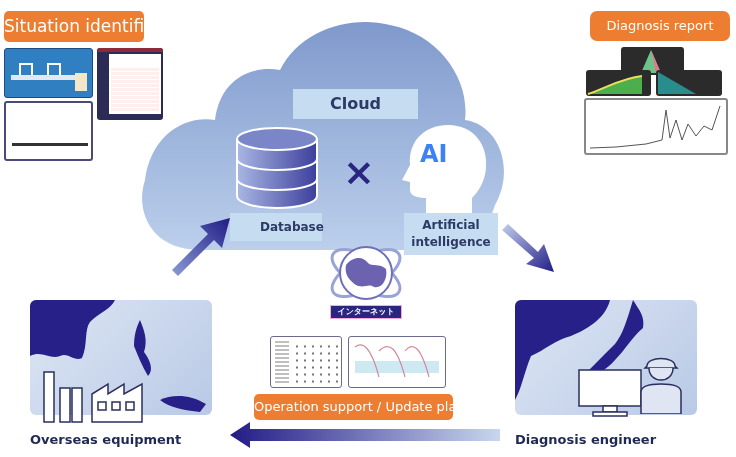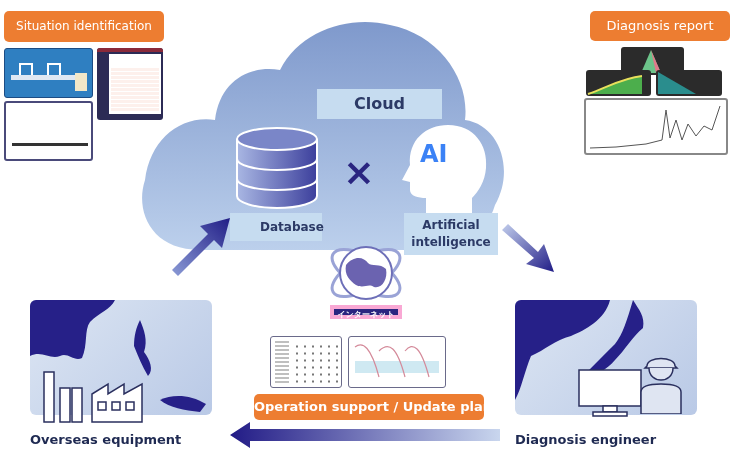--- a/index.html
+++ b/index.html
@@ -21,38 +21,38 @@
     position: absolute; color: #1f2a52; font-weight: bold; font-size: 13px;
     font-family: "DejaVu Sans", sans-serif; text-align: left; white-space: nowrap;
   }
   .panel {
     position: absolute; border-radius: 6px; overflow: hidden;
     background: linear-gradient(135deg, #dde6f3 0%, #b9c9e6 100%);
   }
   .thumb { position: absolute; border-radius: 3px; overflow: hidden; }
   .ja-badge {
     position: absolute; background: #2a2580; color: #ffffff; font-size: 8px;
-    font-weight: bold; text-align: center; line-height: 12px; border: 4px solid #f9a8d4;
+    font-weight: bold; text-align: center; line-height: 12px; border: 1px solid #f9a8d4;
     font-family: "DejaVu Sans", sans-serif;
   }
 </style>
 </head>
 <body>
 
 <svg class="abs" style="left:130px;top:10px;" width="380" height="260" viewBox="0 0 380 260">
   <defs>
     <linearGradient id="cg" x1="0" y1="0" x2="0" y2="1">
       <stop offset="0" stop-color="#7f99cc"></stop>
       <stop offset="1" stop-color="#bcd0ec"></stop>
     </linearGradient>
   </defs>
   <path d="M70 240 C20 240 5 200 15 170 C20 130 50 105 85 110 C90 70 120 55 150 60 C170 20 220 5 260 15 C310 25 340 70 335 110 C370 115 385 160 365 195 C355 230 320 245 290 240 Z" fill="url(#cg)"></path>
 </svg>
 
-<div class="light-label" style="left:293px;top:89px;width:125px;height:30px;line-height:30px;font-size:16px;margin-left:24px;">Cloud</div>
+<div class="light-label" style="left:293px;top:89px;width:125px;height:30px;line-height:30px;font-size:16px;">Cloud</div>
 
 <svg class="abs" style="left:234px;top:125px;" width="86" height="85" viewBox="0 0 86 85">
   <defs>
     <linearGradient id="dbg" x1="0" y1="0" x2="1" y2="0">
       <stop offset="0" stop-color="#a9b7e3"></stop>
       <stop offset="1" stop-color="#3c3f9c"></stop>
     </linearGradient>
   </defs>
   <path d="M3 14 L3 71 A40 12 0 0 0 83 71 L83 14" fill="url(#dbg)" stroke="#ffffff" stroke-width="2"></path>
   <ellipse cx="43" cy="14" rx="40" ry="11" fill="#7a86c8" stroke="#ffffff" stroke-width="2"></ellipse>
@@ -92,38 +92,38 @@
 </svg>
 
 <svg class="abs" style="left:326px;top:237px;" width="80" height="72" viewBox="0 0 80 72">
   <ellipse cx="40" cy="36" rx="38" ry="16" fill="none" stroke="#9aa3d6" stroke-width="3" transform="rotate(-30 40 36)"></ellipse>
   <ellipse cx="40" cy="36" rx="38" ry="16" fill="none" stroke="#9aa3d6" stroke-width="3" transform="rotate(30 40 36)"></ellipse>
   <circle cx="40" cy="36" r="26" fill="#ffffff" stroke="#6d6fb8" stroke-width="2"></circle>
   <path d="M20 28 C28 18 38 20 42 26 C46 30 54 26 60 32 C62 42 56 52 48 50 C42 46 38 52 30 48 C24 44 18 38 20 28 Z" fill="#6b63b0"></path>
 </svg>
 <div class="ja-badge" style="left:330px;top:305px;width:72px;height:14px;">インターネット</div>
 
-<div class="orange-label" style="left:4px;top:11px;width:160px;height:31px;line-height:31px;font-size:12px;">Situation identification</div>
+<div class="orange-label" style="left:4px;top:11px;width:140px;height:31px;line-height:31px;font-size:17px;">Situation identification</div>
 
 <div class="thumb" style="left:4px;top:48px;width:89px;height:50px;background:#2f7fc1;border:1px solid #1c4c84;">
   <div class="abs" style="left:6px;top:26px;width:76px;height:5px;background:#dfe8f3;"></div>
   <div class="abs" style="left:14px;top:14px;width:14px;height:12px;border:2px solid #fff;border-bottom:none;"></div>
   <div class="abs" style="left:42px;top:14px;width:14px;height:12px;border:2px solid #fff;border-bottom:none;"></div>
   <div class="abs" style="left:70px;top:24px;width:12px;height:18px;background:#f2e7c8;"></div>
 </div>
 <div class="thumb" style="left:97px;top:48px;width:66px;height:72px;background:#2c2b55;">
   <div class="abs" style="left:0;top:0;width:66px;height:4px;background:#8a2a3a;"></div>
   <div class="abs" style="left:12px;top:6px;width:52px;height:60px;background:#ffffff;"></div>
   <div class="abs" style="left:14px;top:20px;width:48px;height:44px;background:repeating-linear-gradient(#fdf0ec 0 3px,#ffffff 3px 4px);"></div>
 </div>
 <div class="thumb" style="left:4px;top:101px;width:89px;height:60px;background:#ffffff;border:2px solid #4a4a7a;">
   <div class="abs" style="left:6px;top:40px;width:76px;height:3px;background:#333;"></div>
 </div>
 
-<div class="orange-label" style="left:590px;top:11px;width:140px;height:30px;line-height:30px;font-size:13px;">Diagnosis report</div>
+<div class="orange-label" style="left:590px;top:11px;width:140px;height:30px;line-height:30px;font-size:13px;border-radius:7px;">Diagnosis report</div>
 
 <div class="thumb" style="left:621px;top:47px;width:63px;height:28px;background:#2b2b2b;">
   <svg width="63" height="28">
       <polygon points="20,26 30,3 40,26" fill="#6cc48a"></polygon>
       <polygon points="30,3 40,26 35,26" fill="#e07a8a"></polygon>
     </svg>
 </div>
 <div class="thumb" style="left:586px;top:70px;width:65px;height:26px;background:#2b2b2b;">
   <svg width="65" height="26">
       <path d="M2 24 C20 18 36 8 56 6 L56 24 Z" fill="#4cae4c"></path>
@@ -181,21 +181,21 @@
   <div class="abs" style="left:4px;top:4px;width:14px;height:42px;background:repeating-linear-gradient(#bfbfbf 0 2px,#ffffff 2px 4px);"></div>
   <div class="abs" style="left:22px;top:6px;width:46px;height:40px;background:radial-gradient(#777 1px,transparent 1.5px) 0 0/8px 7px;"></div>
 </div>
 <div class="thumb" style="left:348px;top:336px;width:98px;height:52px;background:#ffffff;border:1px solid #6a6a8a;">
   <div class="abs" style="left:6px;top:24px;width:84px;height:12px;background:#cfe9f2;"></div>
   <svg class="abs" style="left:0;top:0;" width="98" height="52">
       <path d="M6 10 C14 4 22 10 30 40 M30 14 C40 4 48 10 56 40 M56 14 C64 4 72 10 80 40" stroke="#d48a9a" stroke-width="1.2" fill="none"></path>
     </svg>
 </div>
 
-<div class="orange-label" style="left:254px;top:394px;width:230px;height:26px;line-height:26px;font-size:13px;font-weight:bold;">Operation support / Update plan</div>
+<div class="orange-label" style="left:254px;top:394px;width:199px;height:26px;line-height:26px;font-size:13px;">Operation support / Update plan</div>
 
 <svg class="abs" style="left:230px;top:420px;" width="272" height="30" viewBox="0 0 272 30">
   <defs>
     <linearGradient id="la" x1="0" y1="0" x2="1" y2="0">
       <stop offset="0" stop-color="#221b86"></stop>
       <stop offset="1" stop-color="#c9d6ee"></stop>
     </linearGradient>
   </defs>
   <path d="M0 15 L20 2 L20 9 L270 9 L270 21 L20 21 L20 28 Z" fill="url(#la)"></path>
 </svg>

